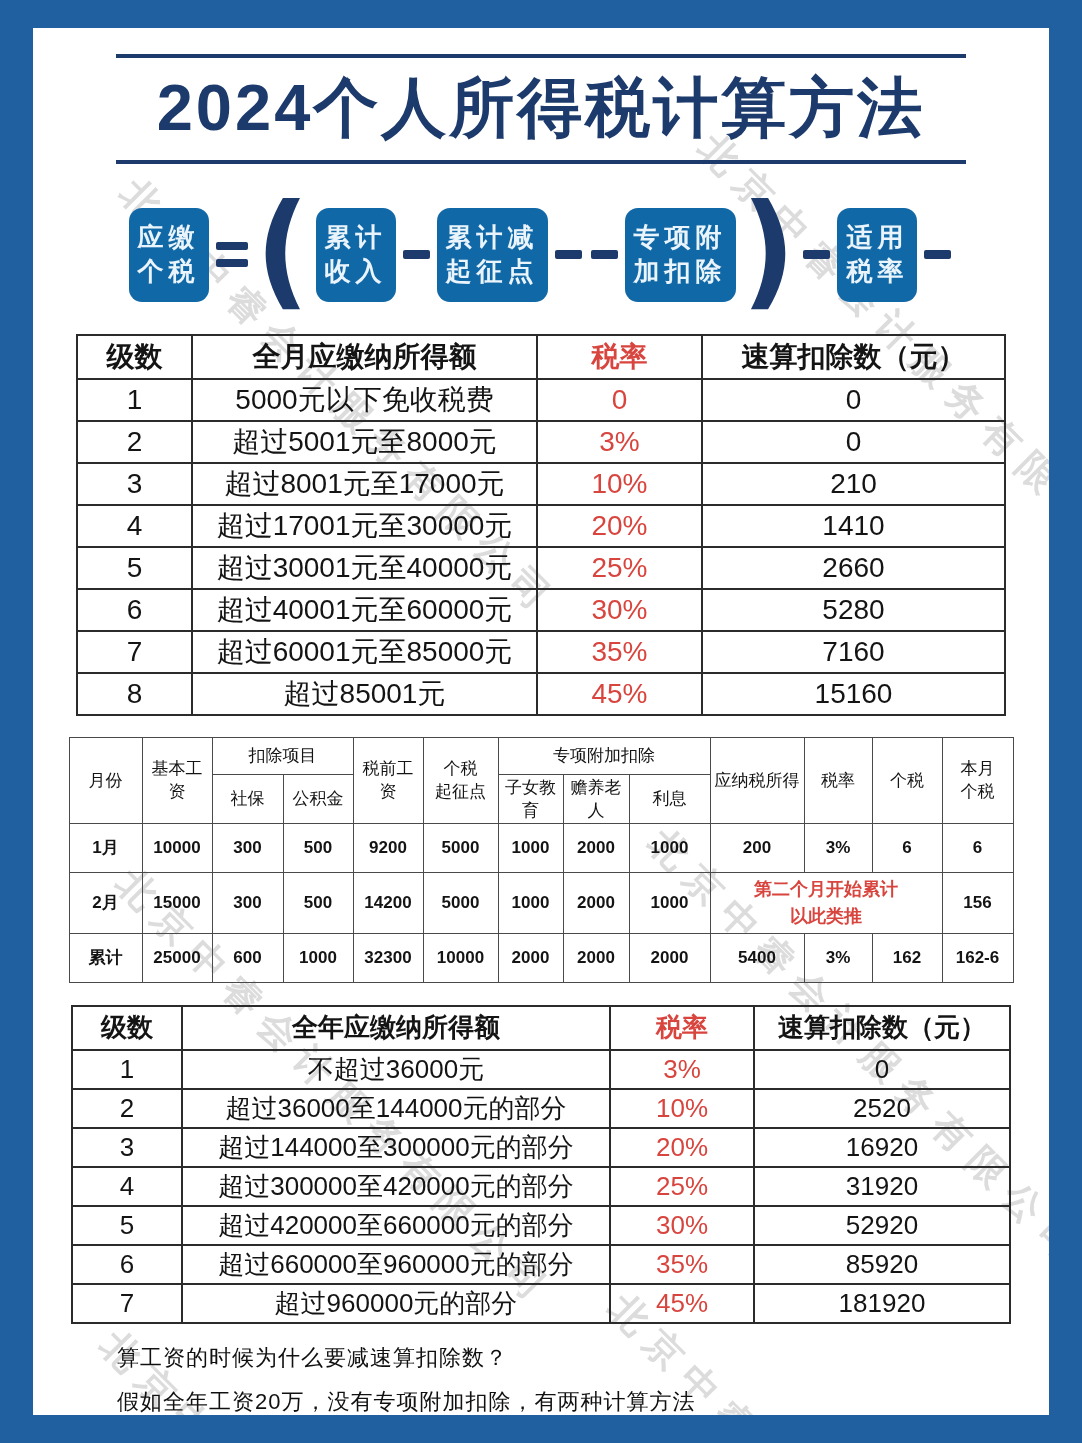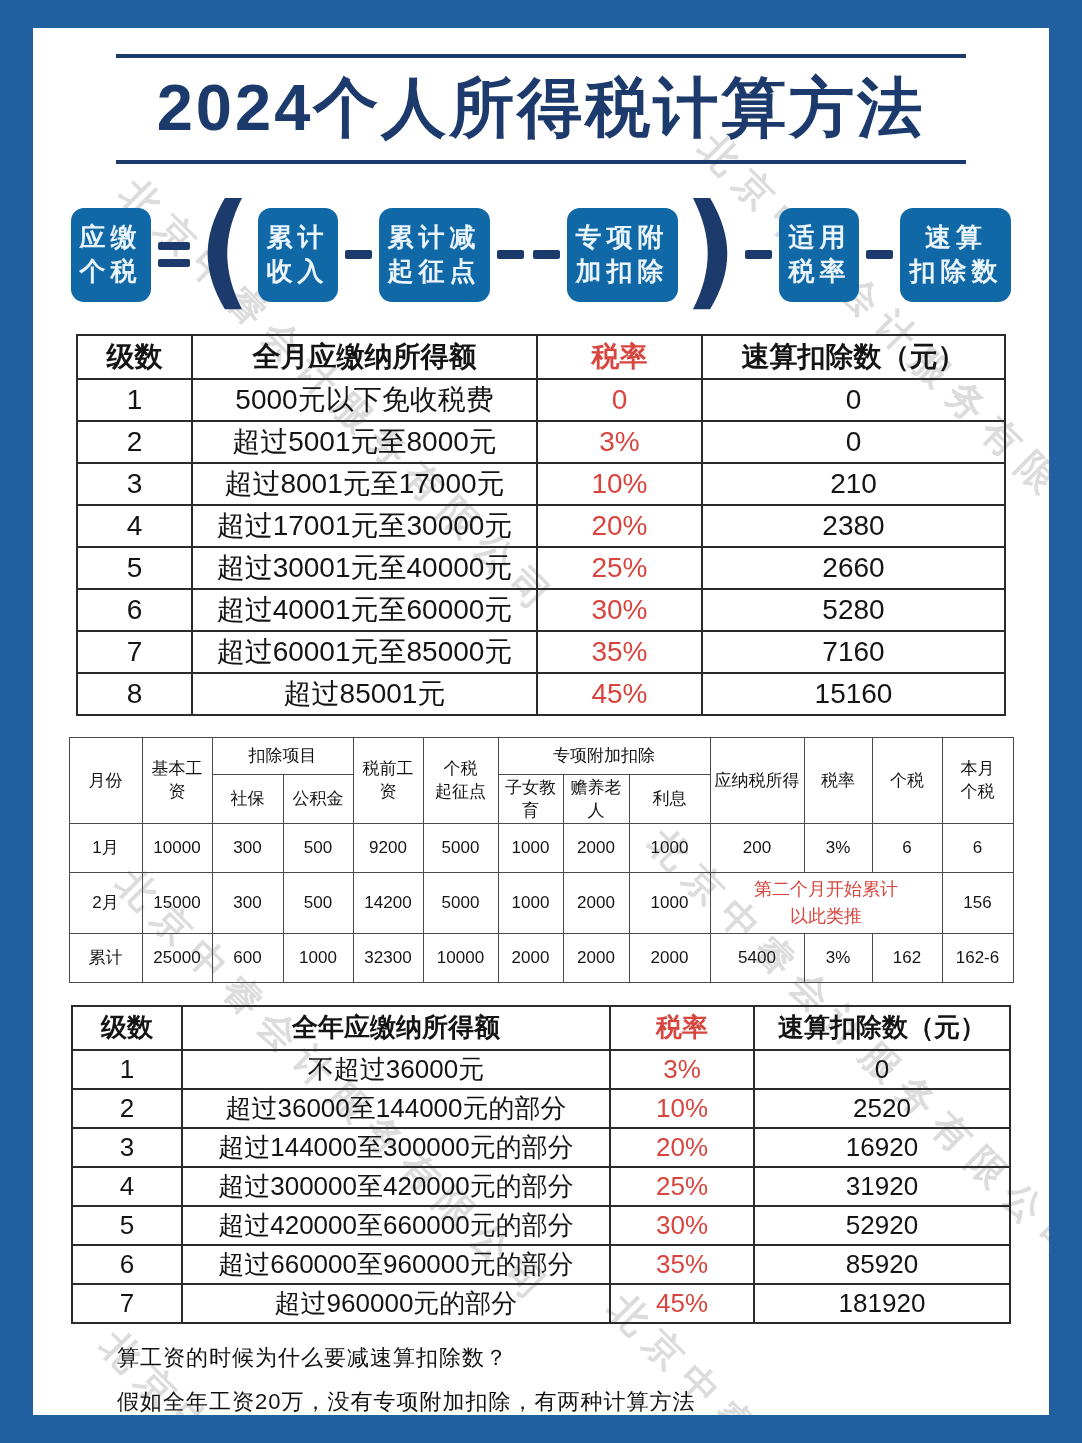--- a/index.html
+++ b/index.html
@@ -53,21 +53,21 @@
   table{border-collapse:collapse;table-layout:fixed;position:relative;z-index:2;background:transparent;}
   td,th{border:2px solid #2b2b2b;text-align:center;vertical-align:middle;color:#141414;
         overflow:hidden;}
   .red{color:#d8453e;}
   
   .t1{width:928px;margin:24px auto 0;font-size:28px;}
   .t1 th{height:40px;font-weight:600;}
   .t1 td{height:36px;font-weight:500;}
   
   .t2{width:944px;margin:21px auto 0;font-size:17px;}
-  .t2 td,.t2 th{border-width:1px;border-color:#4a4a4a;font-weight:400;}
+  .t2 td,.t2 th{border-width:1px;border-color:#4a4a4a;font-weight:700;}
   .t2 th{height:34px;font-weight:500;}
   .t2 td{height:46px;}
   .t2 tr.tall td{height:58px;}
   .t2 .red{font-size:18px;line-height:1.5;}
   
   .t3{width:938px;margin:22px auto 0;font-size:26px;}
   .t3 th{height:40px;font-weight:600;}
   .t3 td{height:31px;font-weight:500;}
   
   .notes{position:relative;z-index:2;margin:20px 0 0 84px;font-size:22px;color:#101010;}
@@ -117,24 +117,20 @@
         <span>专项附</span>
         <span>加扣除</span>
       </div>
       <div class="paren">)</div>
       <div class="op-minus"></div>
       <div class="fbox">
         <span>适用</span>
         <span>税率</span>
       </div>
       <div class="op-minus"></div>
-      <div class="fbox">
-        <span>速算</span>
-        <span>扣除数</span>
-      </div>
     </div>
 
     <table class="t1">
       <colgroup>
           <col style="width:115px">
           <col style="width:345px">
           <col style="width:165px">
           <col style="width:303px">
         </colgroup>
       <thead>
@@ -161,21 +157,21 @@
           <tr>
             <td>3</td>
             <td>超过8001元至17000元</td>
             <td class="red">10%</td>
             <td>210</td>
           </tr>
           <tr>
             <td>4</td>
             <td>超过17001元至30000元</td>
             <td class="red">20%</td>
-            <td>2380</td>
+            <td>1410</td>
           </tr>
           <tr>
             <td>5</td>
             <td>超过30001元至40000元</td>
             <td class="red">25%</td>
             <td>2660</td>
           </tr>
           <tr>
             <td>6</td>
             <td>超过40001元至60000元</td>

